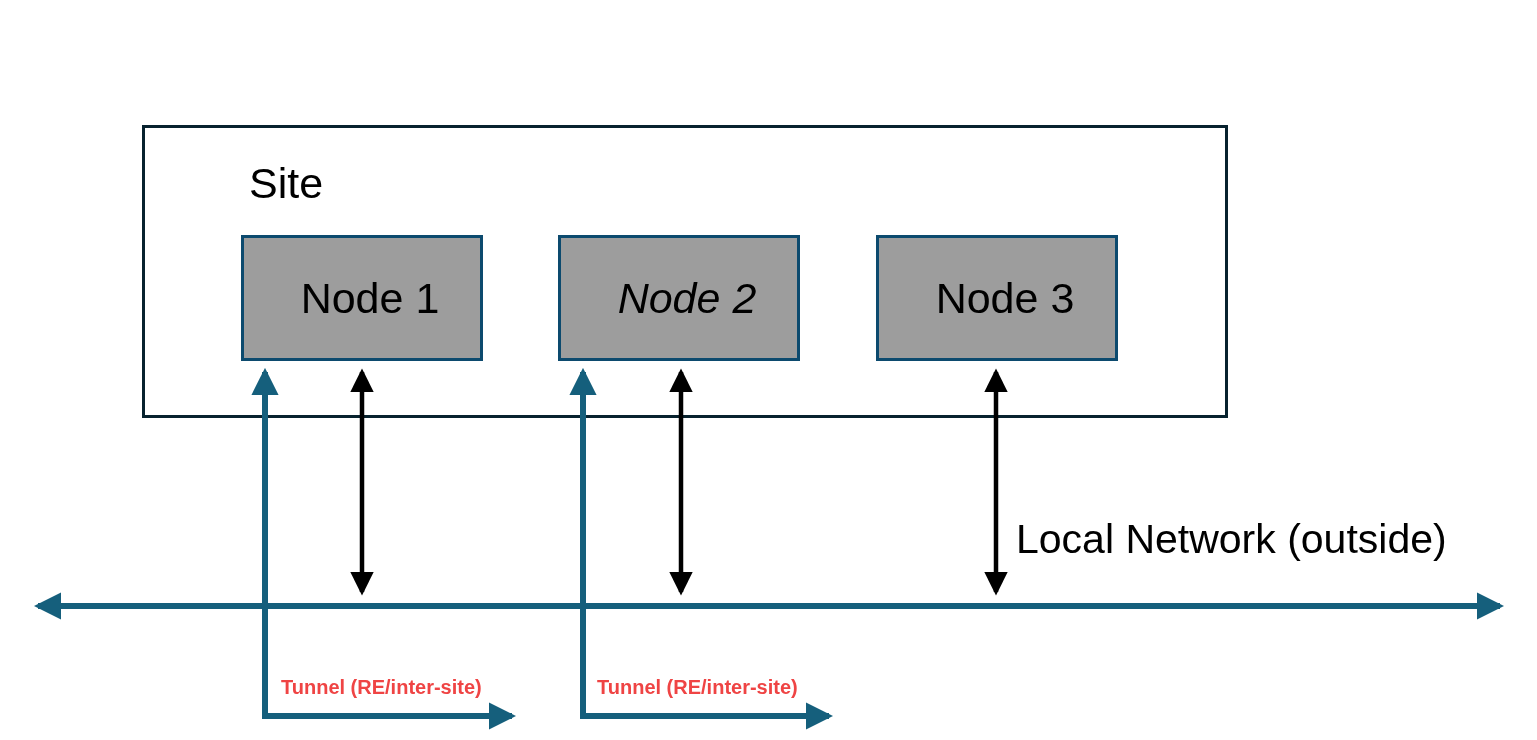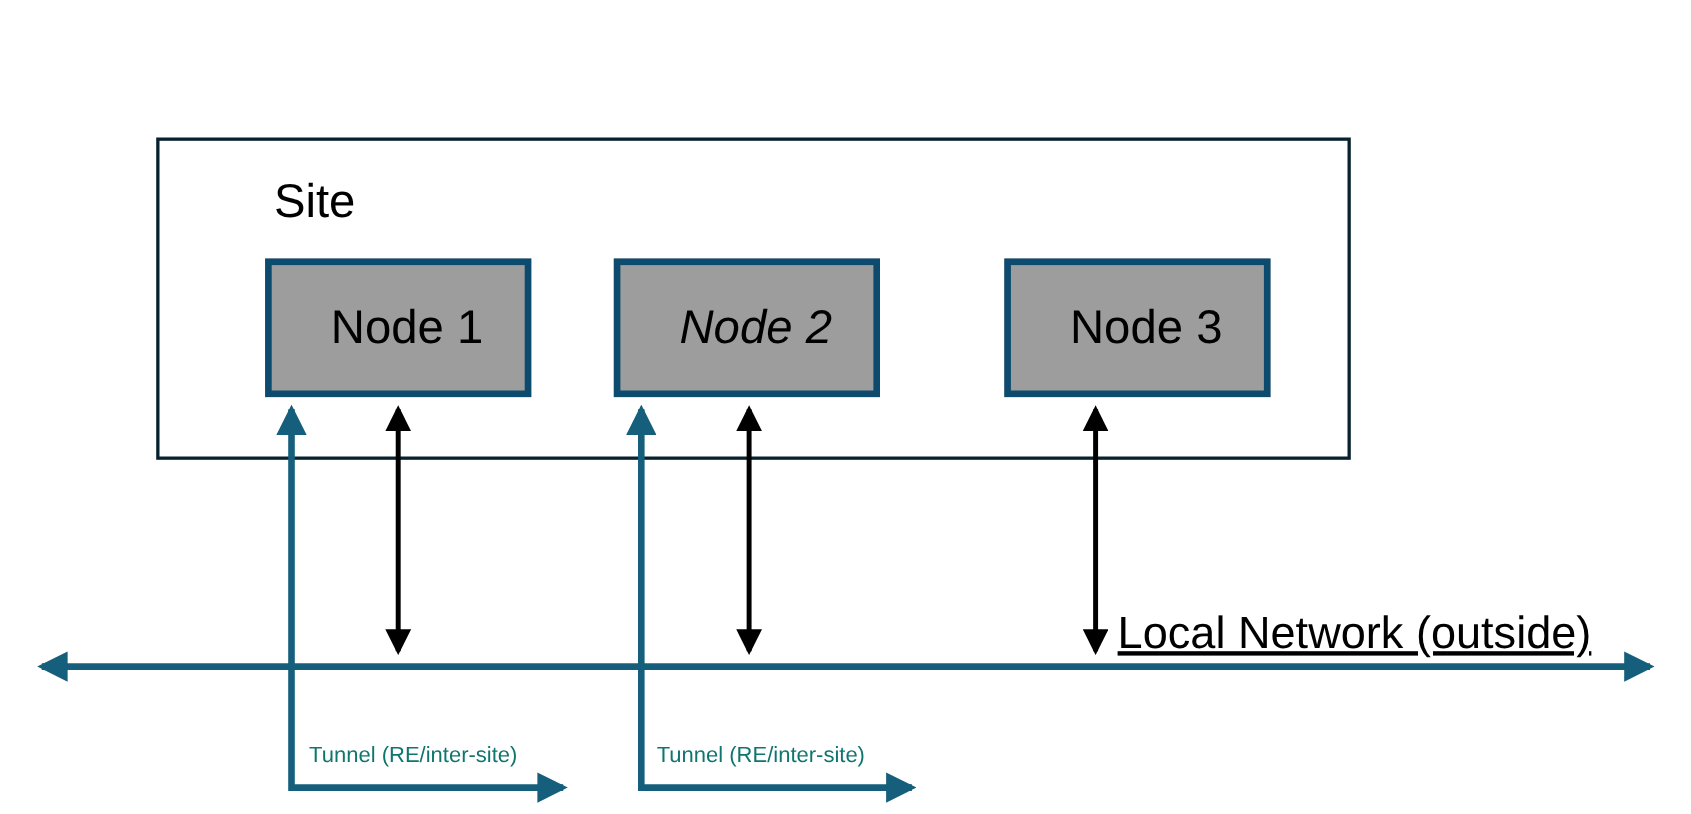--- a/index.html
+++ b/index.html
@@ -32,49 +32,48 @@
     font-size: 43px;
     color: #000000;
     line-height: 1.1;
   }
   .node-box {
     position: absolute;
     top: 235px;
     width: 242px;
     height: 126px;
     background: #9d9d9d;
-    border: 6px solid #0c4a6e;
+    border: 3px solid #0c4a6e;
     box-sizing: border-box;
     display: flex;
     align-items: center;
     justify-content: center;
     padding-left: 16px;
   }
   .node-box .node-label {
     font-size: 43px;
     color: #000000;
   }
   .node-1 { left: 241px; }
   .node-2 { left: 558px; font-style: italic; }
-  .node-3 { left: 876px; margin-left: 37px; }
+  .node-3 { left: 876px; }
   .network-label {
     position: absolute;
     left: 1016px;
-    top: 552px;
+    top: 516px;
     font-size: 41px;
     color: #000000;
     white-space: nowrap;
-    text-decoration: underline;
   }
   .tunnel-label {
     position: absolute;
     top: 676px;
     font-size: 20px;
-    font-weight: normal;
-    color: #0f766e;
+    font-weight: bold;
+    color: #ef4444;
     white-space: nowrap;
   }
   .tunnel-label-1 { left: 281px; }
   .tunnel-label-2 { left: 597px; }
   svg.wires {
     position: absolute;
     left: 0;
     top: 0;
     width: 1537px;
     height: 740px;

